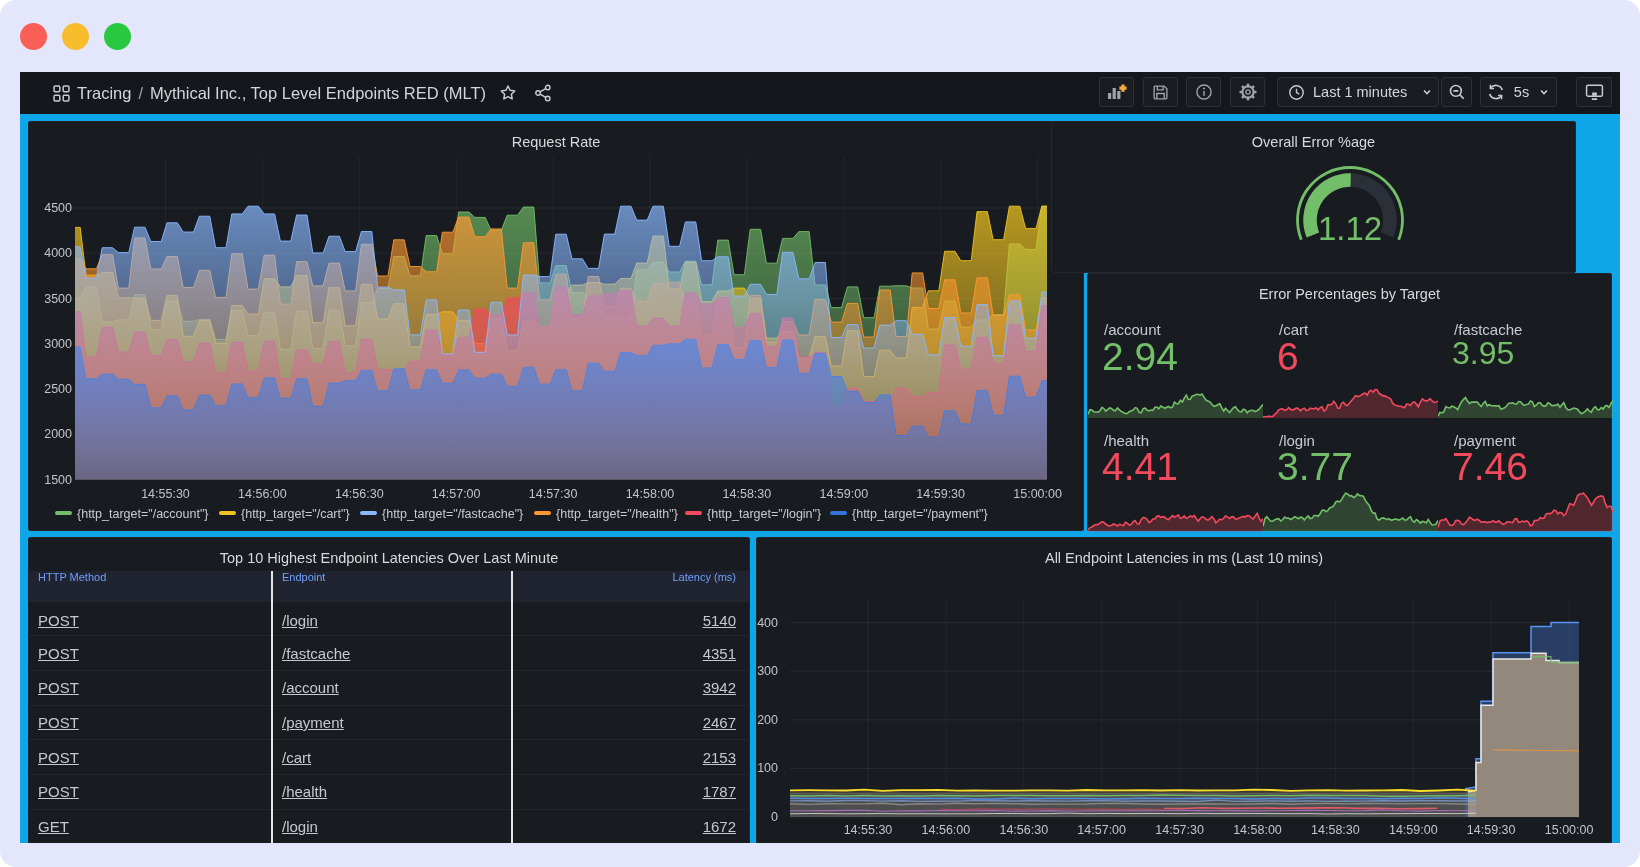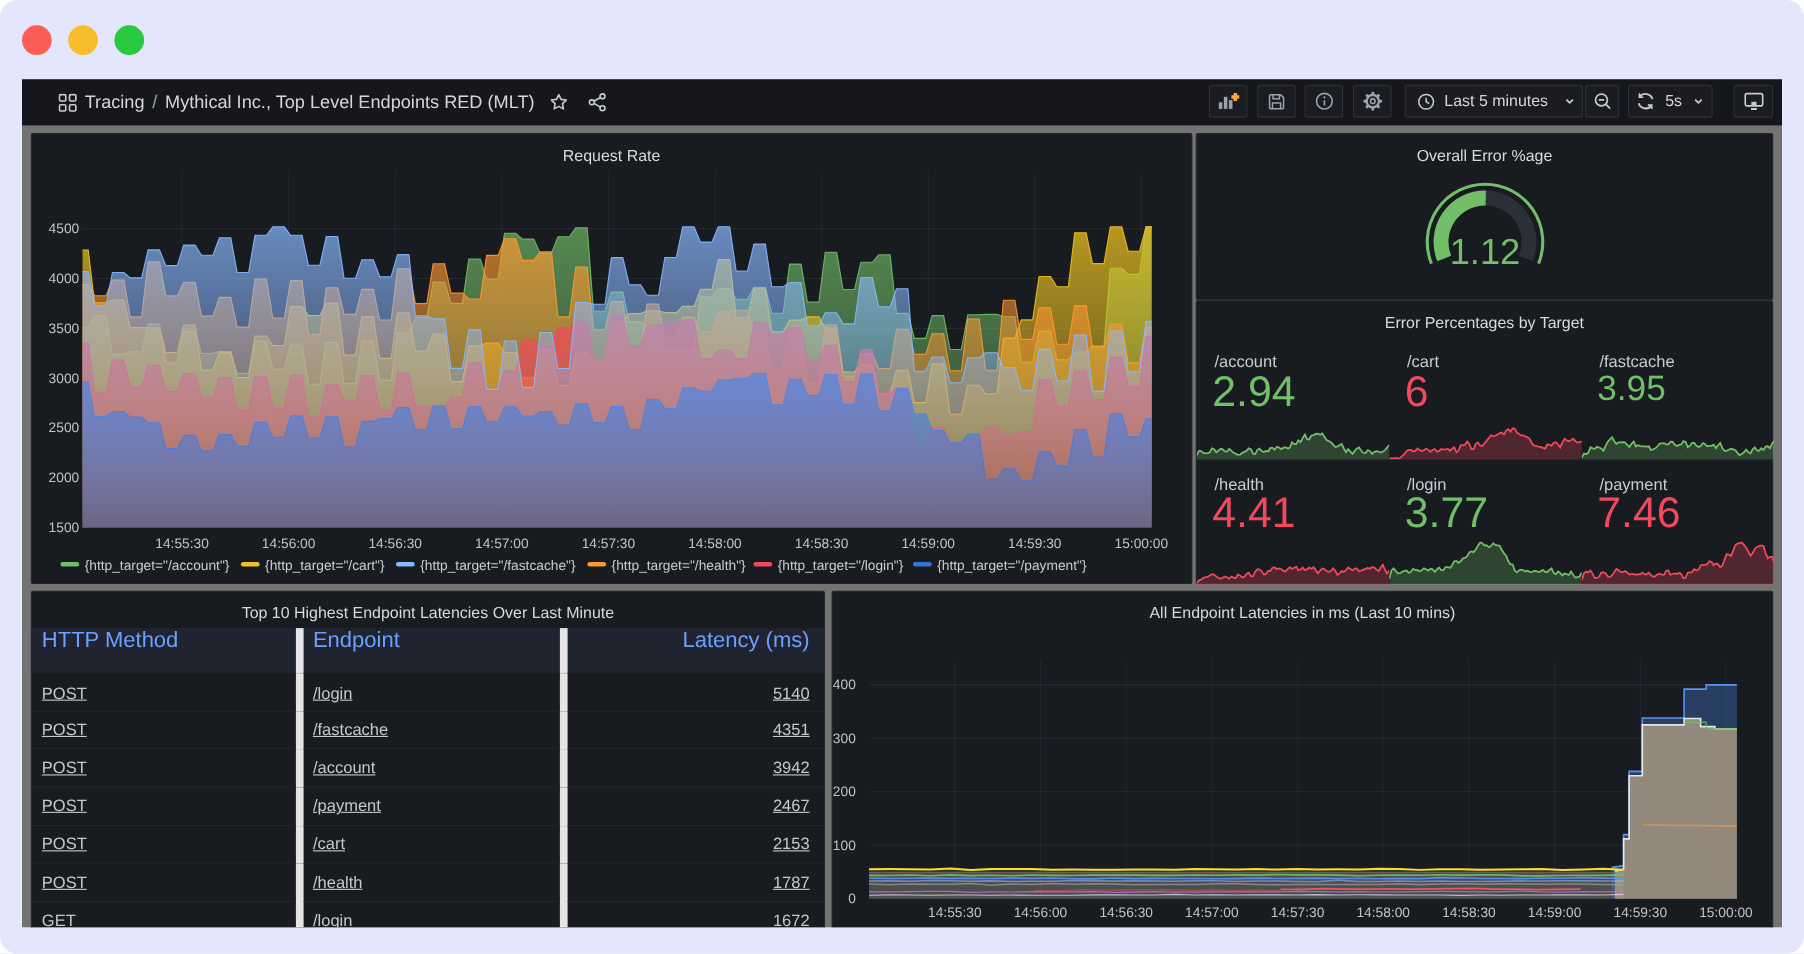--- a/index.html
+++ b/index.html
@@ -1,29 +1,29 @@
 <!DOCTYPE html>
 <html><head><meta charset="utf-8"><style>
 * { margin:0; padding:0; box-sizing:border-box; }
 html,body { width:1640px; height:867px; background:#fff; font-family:"Liberation Sans",sans-serif; }
 .desk { position:absolute; left:0; top:0; width:1640px; height:867px; background:#E4E7FB; border-radius:16px; overflow:hidden; }
 .dot { position:absolute; top:23px; width:27px; height:27px; border-radius:50%; }
-.win { position:absolute; left:20px; top:72px; width:1600px; height:771px; background:#737373; overflow:hidden; }
+.win { position:absolute; left:20px; top:72px; width:1600px; height:771px; background:#0ea5e9; overflow:hidden; }
 .hdr { position:absolute; left:0; top:0; width:100%; height:42px; background:#16171D; }
 .crumb { position:absolute; left:33px; top:0; height:42px; display:flex; align-items:center; gap:7px; color:#D5D6DA; font-size:16.5px; }
 .panel { position:absolute; background:#181B20; border:1px solid #24262D; border-radius:2px; }
 .ptitle { position:absolute; top:12px; left:0; width:100%; text-align:center; font-size:14.5px; font-weight:400; color:#D8D9DD; }
 .ax { font-size:12.5px; fill:#C3C4CA; font-family:"Liberation Sans",sans-serif; }
 .leg { font-size:12.5px; fill:#C9CBD1; font-family:"Liberation Sans",sans-serif; }
 .tb { position:absolute; top:5px; height:30px; display:flex; align-items:center; justify-content:center; background:#1A1C22; border:1px solid #2F3138; border-radius:3px; }
 .tbtxt { color:#D5D6DA; font-size:14.5px; font-weight:500; }
 table.lat { border-collapse:collapse; width:100%; table-layout:fixed; }
-table.lat th { color:#6E9FFF; font-size:20px; font-weight:500; text-align:left; background:#1F2430; height:30px; padding:0 0 17px 9px; }
+table.lat th { color:#6E9FFF; font-size:11px; font-weight:500; text-align:left; background:#1F2430; height:30px; padding:0 0 17px 9px; }
 table.lat td { color:#C7C8CD; font-size:15px; height:34.7px; padding:0 0 0 9px; border-top:1px solid #23252B; }
-table.lat td + td, table.lat th + th { border-left:7px solid #e5e5e5; }
+table.lat td + td, table.lat th + th { border-left:2px solid #e5e5e5; }
 table.lat tr:nth-child(2) td { padding-top:4px; }
 table.lat .num { text-align:right; padding-right:13px; }
 table.lat th.num { text-align:right; padding-right:13px; }
 .lnk { text-decoration:underline;text-align:center; }
 </style></head>
 <body>
 <div class="desk">
   <div class="dot" style="left:20px;background:#F95F57"></div>
   <div class="dot" style="left:62px;background:#F8BD2D"></div>
   <div class="dot" style="left:104px;background:#28C840"></div>
@@ -89,21 +89,21 @@
           </g>
           <circle cx="0" cy="0" r="5.6" fill="none" stroke="#9DA2AB" stroke-width="2.2"></circle>
           <circle cx="0" cy="0" r="2.1" fill="none" stroke="#9DA2AB" stroke-width="1.4"></circle>
         </svg>
       </div>
     <div class="tb" style="left:1257px;width:162px;justify-content:flex-start;padding-left:10px;gap:8px">
         <svg width="17" height="17" viewBox="0 0 16 16" fill="none" stroke="#C9CBD1" stroke-width="1.3">
           <circle cx="8" cy="8" r="6.3"></circle>
           <path d="M8 4.5 V8 L10.6 9.6"></path>
         </svg>
-        <span class="tbtxt">Last 5 minutes</span>
+        <span class="tbtxt">Last 1 minutes</span>
         <span style="margin-left:6px;display:flex">
           <svg width="12" height="12" viewBox="0 0 12 12" fill="none" stroke="#C9CBD1" stroke-width="1.6">
             <path d="M3 4.5 L6 7.5 L9 4.5"></path>
           </svg>
         </span>
       </div>
     <div class="tb" style="left:1421px;width:31px">
         <svg width="18" height="18" viewBox="0 0 16 16" fill="none" stroke="#C9CBD1" stroke-width="1.4">
           <circle cx="7" cy="7" r="4.8"></circle>
           <path d="M10.6 10.6 L14 14 M4.8 7 H9.2"></path>
@@ -214,21 +214,21 @@
           <text x="382" y="518" class="leg">{http_target="/fastcache"}</text>
           <rect x="534" y="511" width="17" height="4" rx="2" fill="#FF9830"></rect>
           <text x="556" y="518" class="leg">{http_target="/health"}</text>
           <rect x="685" y="511" width="17" height="4" rx="2" fill="#F2495C"></rect>
           <text x="707" y="518" class="leg">{http_target="/login"}</text>
           <rect x="830" y="511" width="17" height="4" rx="2" fill="#3274D9"></rect>
           <text x="852" y="518" class="leg">{http_target="/payment"}</text>
       </g>
     </svg>
 
-    <div class="panel" style="left:1067px;top:49px;width:525px;height:152px">
+    <div class="panel" style="left:1031px;top:49px;width:525px;height:152px">
       <div class="ptitle">Overall Error %age</div>
     </div>
     <svg style="position:absolute;left:1067px;top:49px" width="525" height="144" viewBox="0 0 525 144">
       <g transform="translate(-1087,-121)">
           <path d="M 1301.32 239.67 A 52.5 52.5 0 1 1 1398.68 239.67" stroke="#73BF69" stroke-width="2.8" fill="none"></path>
           <path d="M 1312.91 234.98 A 40 40 0 1 1 1387.09 234.98" stroke="#2B2F37" stroke-width="13.5" fill="none"></path>
           <path d="M 1312.91 234.98 A 40 40 0 0 1 1350.70 180.01" stroke="#73BF69" stroke-width="13.5" fill="none"></path>
           <text x="1350" y="240" text-anchor="middle" style="font-size:33px;font-weight:500;fill:#73BF69">1.12</text>
         </g>
     </svg>

